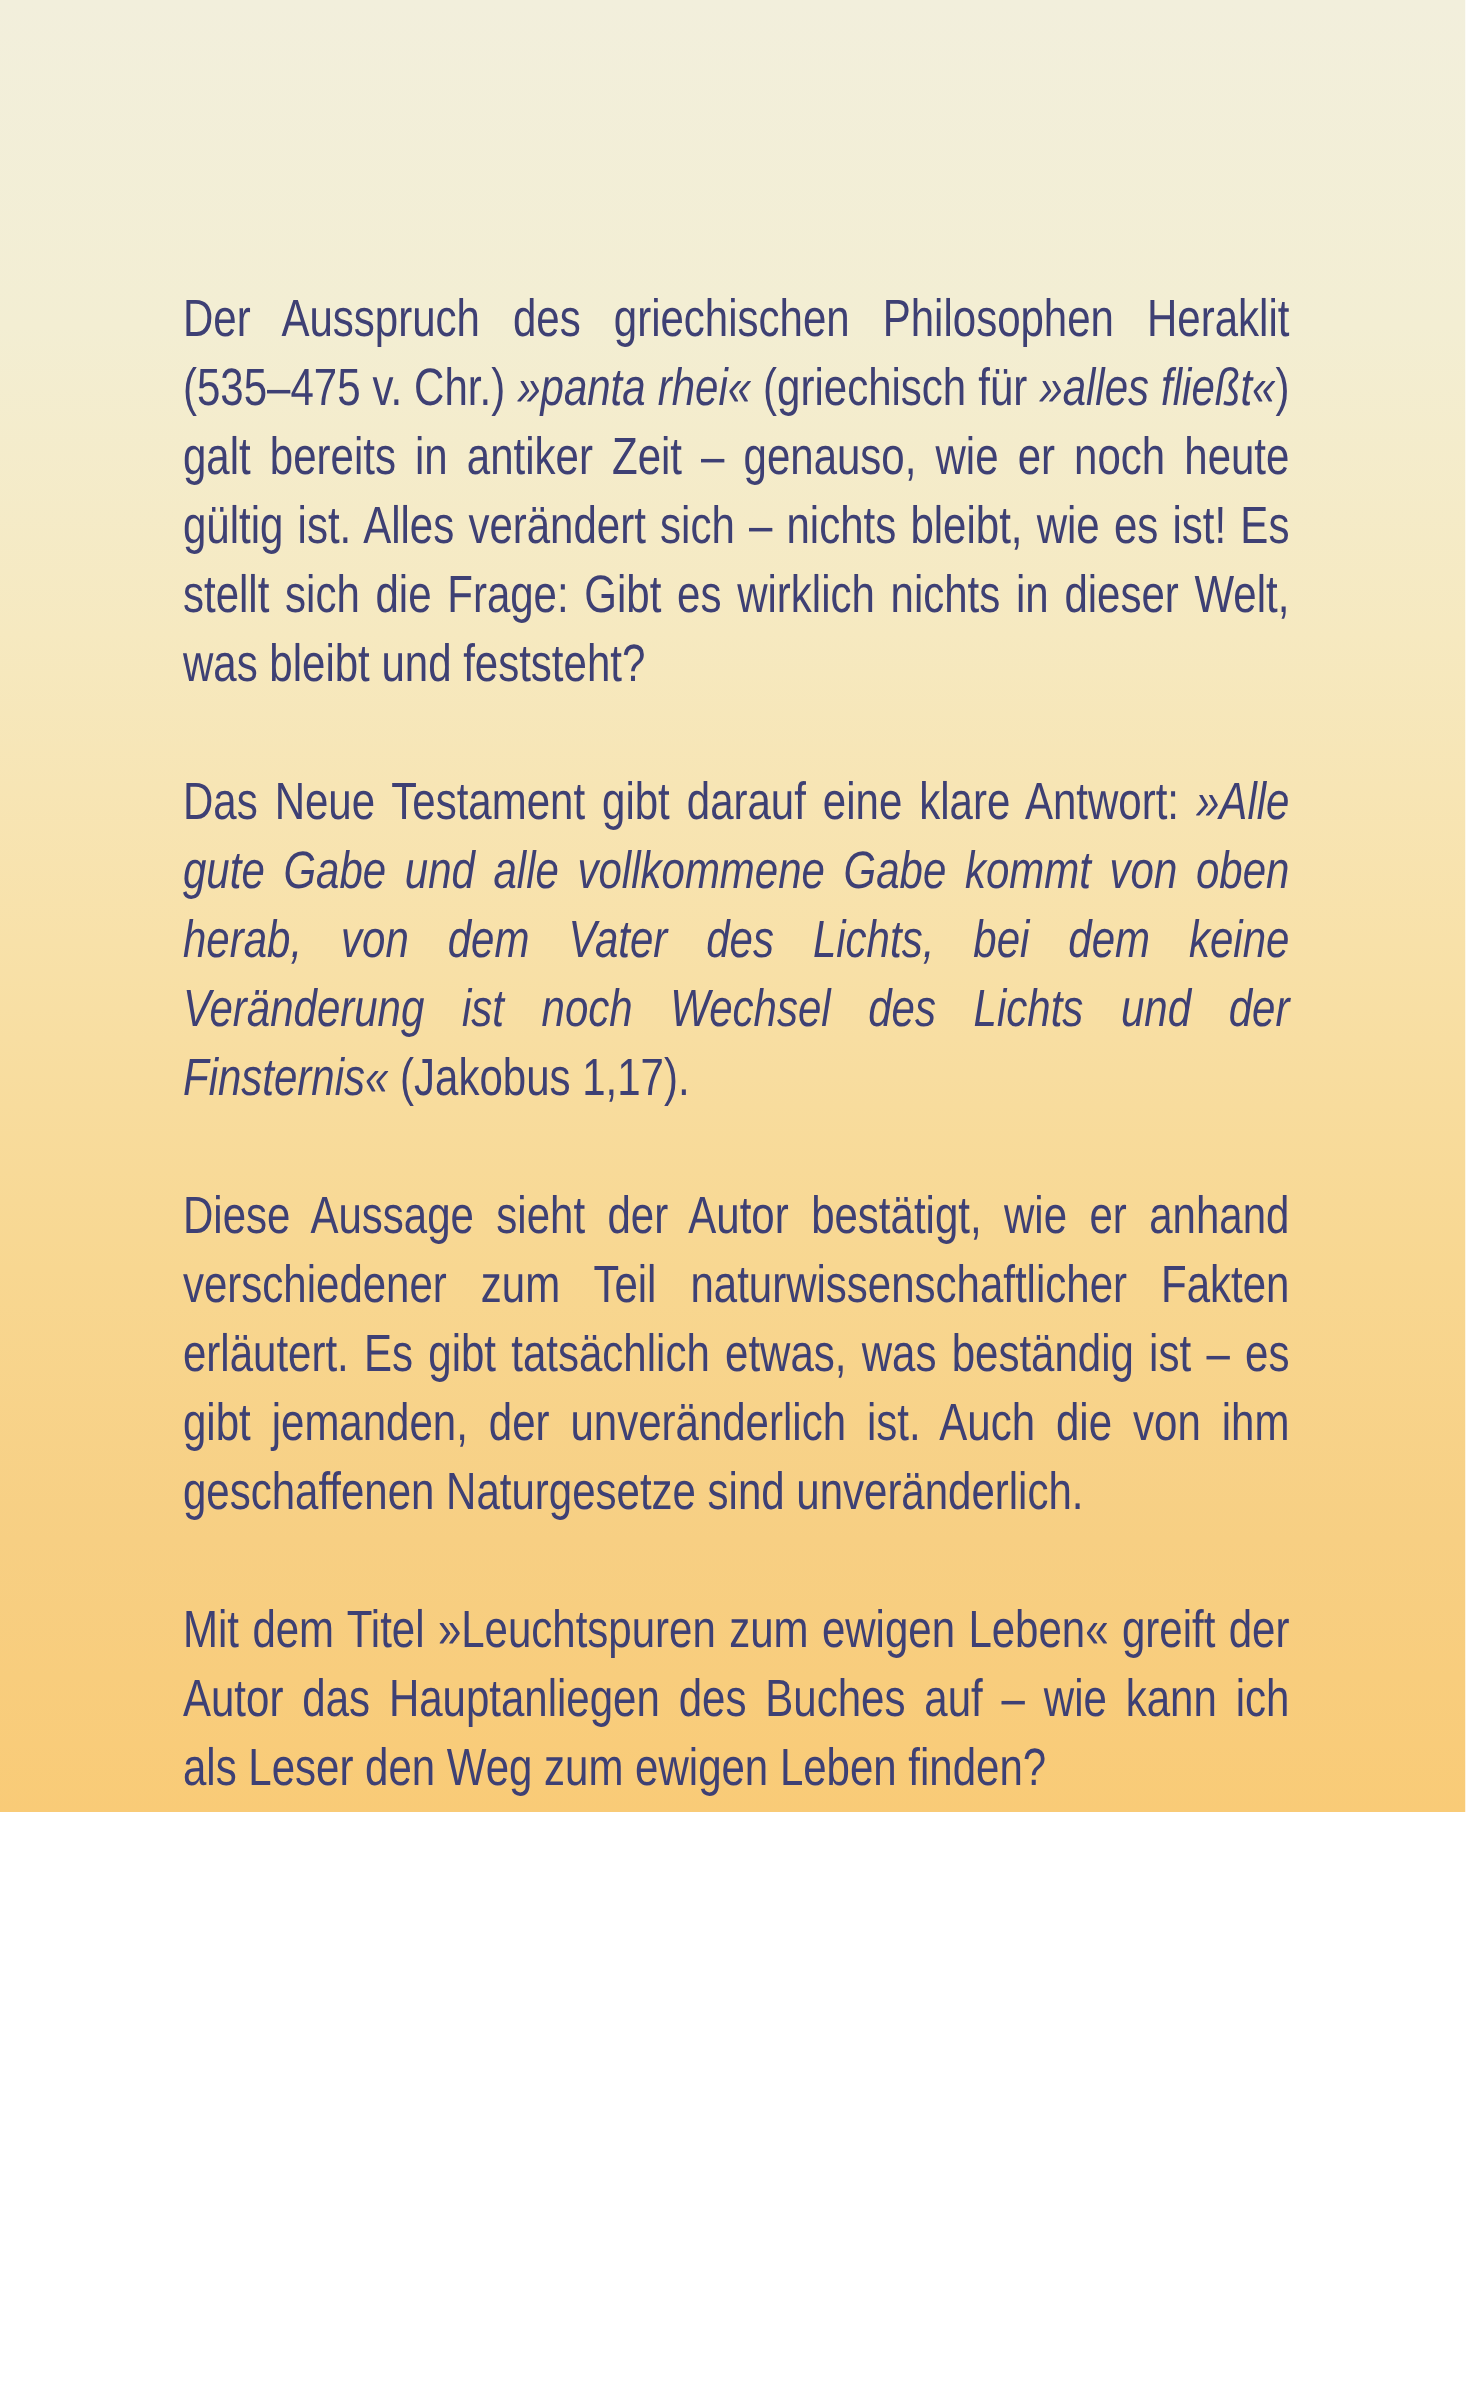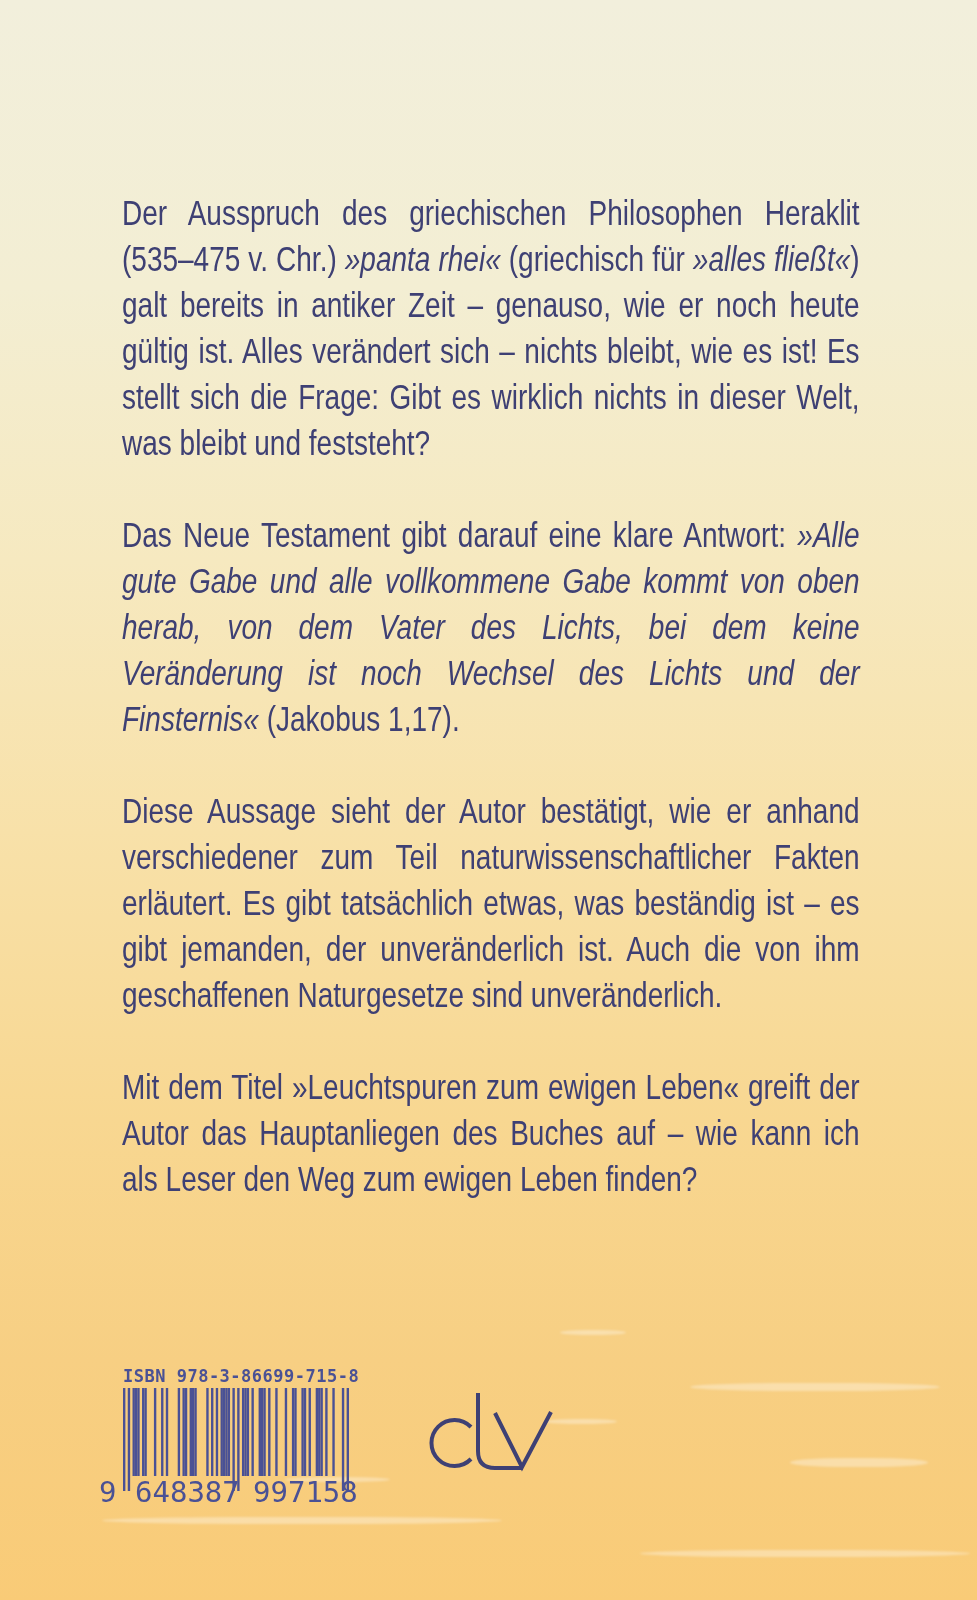--- a/index.html
+++ b/index.html
@@ -4,21 +4,21 @@
 <title>Book back cover</title>
 <style>
   html, body { margin: 0; padding: 0; }
   body {
     width: 977px; height: 1600px;
     font-family: "Liberation Sans", sans-serif;
     overflow: hidden;
   }
   .page {
     position: relative;
-    width: 977px; height: 1600px;
+    width: 977px; height: 1208px;
     background: linear-gradient(180deg,
       var(--bg-top, #f2efdc) 0%,
       #f3eed3 18%,
       #f6e9c0 35%,
       #f8e1a9 52%,
       #f8d791 70%,
       #f7cf83 85%,
       var(--bg-bottom, #f9cb77) 100%);
     overflow: hidden;
   }

